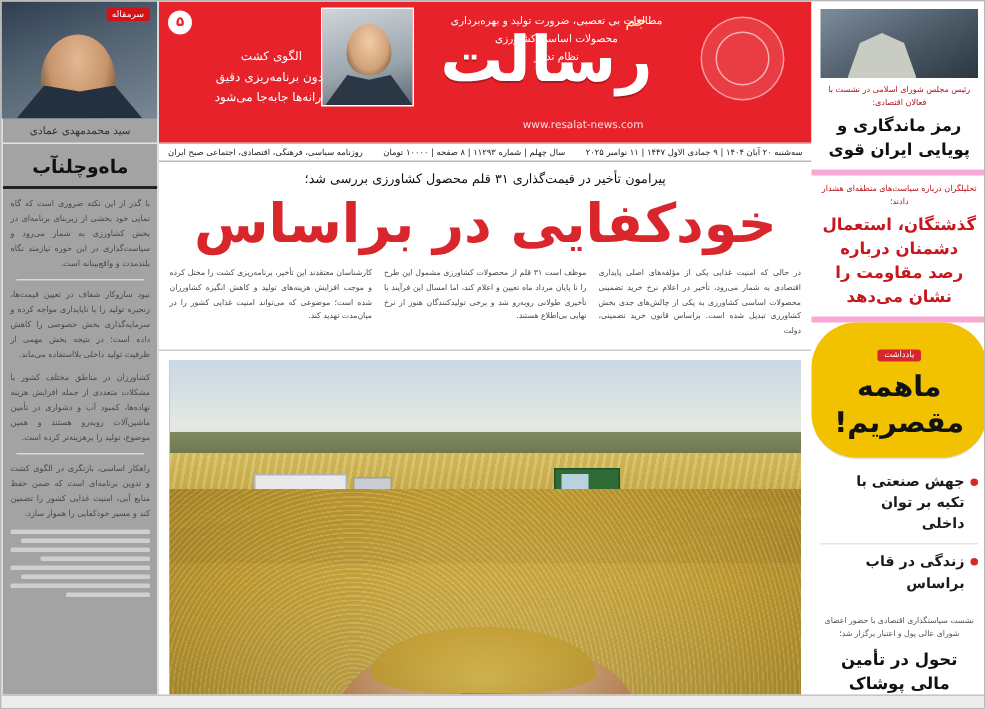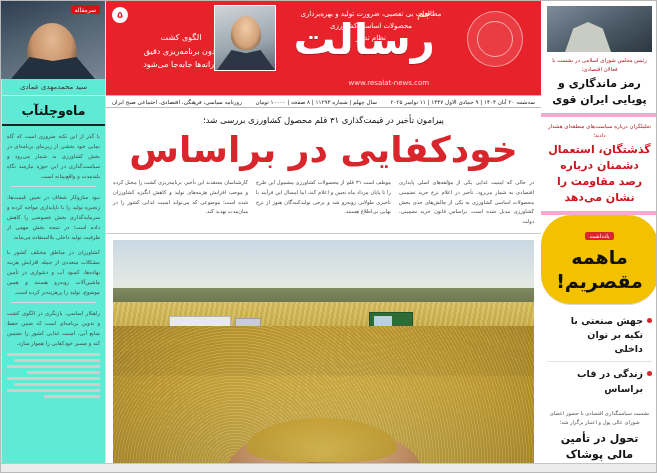--- a/index.html
+++ b/index.html
@@ -25,21 +25,21 @@
     border-radius: 1px;
   }
   .fl.s1 { width: 100%; }
   .fl.s2 { width: 92%; }
   .fl.s3 { width: 78%; }
   .fl.s4 { width: 60%; }
 
   
   #left-col {
     left: 0; width: 104px;
-    background: #5eead4;
+    background: #a3a3a3;
     border-left: 1px solid #ddd;
     padding: 0;
   }
   #left-top-photo {
     position: relative;
     width: 104px; height: 78px;
     background: linear-gradient(160deg,#2f3d50 0%, #50606f 40%, #7a8794 100%);
     overflow: hidden;
   }
   #left-top-photo .pill {

